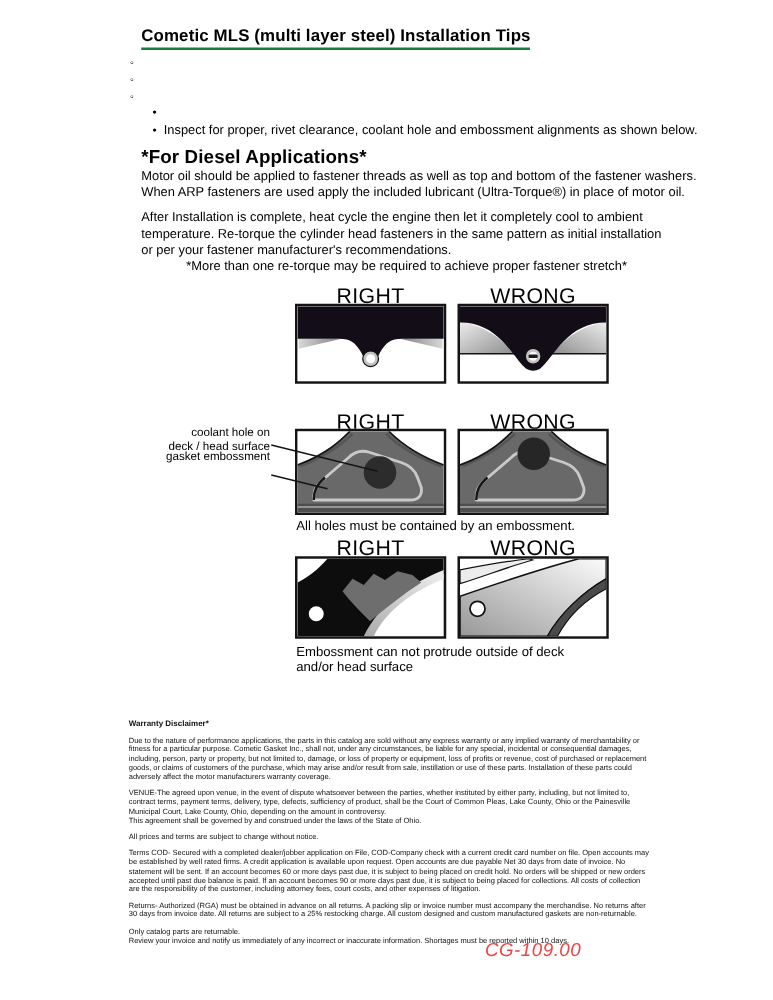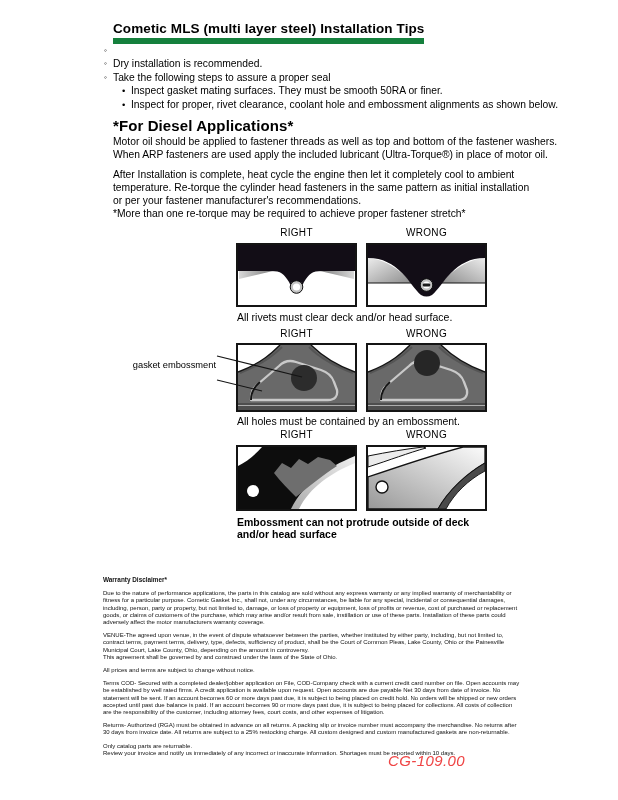--- a/index.html
+++ b/index.html
@@ -7,37 +7,37 @@
     position:relative; width:618px; height:800px; margin:0 auto;
     background:#ffffff; color:#000;
     font-family:"Liberation Sans", sans-serif;
     overflow:hidden;
   }
   .abs { position:absolute; }
 
   .title {
     left:113px; top:21px;
     font-size:13.5px; font-weight:bold;
-    border-bottom:6px solid #15803d; padding-bottom:2px;
+    border-bottom:2px solid #15803d; padding-bottom:2px;
     letter-spacing:0.1px;
   }
 
   .tips { left:104px; top:44px; width:455px; font-size:10.3px; line-height:13.4px; }
   .bullet { display:flex; }
   .bullet .m { width:9px; flex:0 0 9px; font-size:8.5px; line-height:13.4px; }
   .subtips { margin-left:18px; }
   .subtips .m { font-size:9.5px; }
 
   .diesel-heading { left:113px; top:117px; font-size:15px; font-weight:bold; letter-spacing:0.1px; }
   .para { left:113px; width:450px; font-size:10.3px; line-height:13px; white-space:pre-line; }
   .para1 { top:135px; }
   .para2 { top:168px; }
-  .note  { top:207px; }
-
-  .fig-label { width:121px; text-align:center; font-size:10px; letter-spacing:0.3px; }
+  .note  { top:207px;margin-left:36px; }
+
+  .fig-label { width:121px; text-align:center; font-size:17px; letter-spacing:0.3px; }
   .panel { border:2px solid #141414; background:#fff; font-size:0; }
   .caption { left:237px; font-size:10.5px; line-height:12px; white-space:pre-line; }
 
   .annotation { font-size:9.3px; line-height:10.5px; text-align:right; white-space:pre-line; }
   .ann-coolant { left:106px; top:341px; width:110px; }
   .ann-emboss  { left:86px;  top:360px; width:130px; }
   .leader { left:0; top:330px; pointer-events:none; }
 
   .disc { left:103px; top:576px; width:452px; font-size:6px; line-height:7.2px; color:#111; }
   .disc p { margin:0 0 6px 0; white-space:pre-line; }
@@ -52,30 +52,27 @@
 <div class="page">
 
   <div class="abs title">Cometic MLS (multi layer steel) Installation Tips</div>
 
   <div class="abs tips">
     <div class="bullet">
       <span class="m">◦</span>
     </div>
     <div class="bullet">
       <span class="m">◦</span>
-      <span>Dry installation is recommended.</span>
     </div>
     <div class="bullet">
       <span class="m">◦</span>
-      <span>Take the following steps to assure a proper seal</span>
     </div>
     <div class="subtips">
       <div class="bullet">
         <span class="m">•</span>
-        <span>Inspect gasket mating surfaces.  They must be smooth 50RA or finer.</span>
       </div>
       <div class="bullet">
         <span class="m">•</span>
         <span>Inspect for proper, rivet clearance, coolant hole and embossment alignments as shown below.</span>
       </div>
     </div>
   </div>
 
   <div class="abs diesel-heading">*For Diesel Applications*</div>
   <div class="abs para para1">Motor oil should be applied to fastener threads as well as top and bottom of the fastener washers.
@@ -125,25 +122,26 @@
       <path d="M0,13 C14,14 26,21 36,30 L44,38 H0 Z" fill="url(#w2l)"></path>
       <path d="M117,13 C103,14 91,21 81,30 L73,38 H117 Z" fill="url(#w2r)"></path>
       <path d="M0,38 H117" stroke="#141414" stroke-width="1.2"></path>
       <path d="M0,0 H117 V13 C102,13 92,19 83,28 C75,36 70,45 64,50 Q58.5,53 53,50 C47,45 42,36 34,28 C25,19 15,13 0,13 Z" fill="#120d16"></path>
       <circle cx="58.5" cy="40" r="6.3" fill="#c2c2c2" stroke="#0f0f0f" stroke-width="1"></circle>
       <circle cx="58.5" cy="40" r="3.6" fill="#ffffff"></circle>
       <rect x="54.8" y="38.6" width="7.4" height="2.8" rx="1" fill="#1c1c1c"></rect>
     </svg>
   </div>
 
-  <div class="abs caption" style="top:311px;">All rivets must clear deck and/or head surface.</div>
 
   <div class="abs fig-label" style="left:236px; top:328px;">RIGHT</div>
   <div class="abs fig-label" style="left:366px; top:328px;">WRONG</div>
 
+  <div class="abs annotation ann-coolant">coolant hole on
+deck / head surface</div>
   <div class="abs annotation ann-emboss">gasket embossment</div>
 
   <div class="abs panel" style="left:236px; top:343px;">
     <svg width="117" height="65" viewBox="0 0 117 65" xmlns="http://www.w3.org/2000/svg">
       <rect x="0" y="0" width="117" height="65" fill="#696969"></rect>
       <rect x="0" y="58" width="117" height="7" fill="#4e4e4e"></rect>
       <path d="M0,60.5 H117" stroke="#adadad" stroke-width="1.2"></path>
       <path d="M0,0 L42,0 C35,7 24,18 0,27 Z" fill="#ffffff"></path>
       <path d="M117,0 L73,0 C80,7 92,18 117,27 Z" fill="#ffffff"></path>
       <path d="M44,2 C37,9 25,19 2,28" stroke="#505050" stroke-width="2" fill="none" opacity="0.8"></path>
@@ -209,21 +207,21 @@
         </linearGradient>
       </defs>
       <rect x="0" y="0" width="117" height="62" fill="#ffffff"></rect>
       <path d="M0,9 C20,5 38,2 55,0 L58,1 C40,6 22,13 0,20 Z" fill="#ececec" stroke="#111" stroke-width="1"></path>
       <path d="M0,30 C35,18 65,8 95,0 H117 V16 C98,27 80,44 70,62 H0 Z" fill="url(#band2)" stroke="#111" stroke-width="1.3"></path>
       <path d="M70,62 C80,44 98,27 117,16 L117,24 C100,33 86,47 78,62 Z" fill="#4a4a4a" stroke="#111" stroke-width="0.9"></path>
       <circle cx="14" cy="40" r="6" fill="#ffffff" stroke="#111" stroke-width="1.4"></circle>
     </svg>
   </div>
 
-  <div class="abs caption" style="top:516px;font-weight:bold;">Embossment can not protrude outside of deck
+  <div class="abs caption" style="top:516px;">Embossment can not protrude outside of deck
 and/or head surface</div>
 
   <div class="abs disc">
     <p class="h">Warranty Disclaimer*</p>
     <p>Due to the nature of performance applications, the parts in this catalog are sold without any express warranty or any implied warranty of merchantability or
 fitness for a particular purpose.  Cometic Gasket Inc., shall not, under any circumstances, be liable for any special, incidental or consequential damages,
 including, person, party or property, but not limited to, damage, or loss of property or equipment, loss of profits or revenue, cost of purchased or replacement
 goods, or claims of customers of the purchase, which may arise and/or result from sale, instillation or use of these parts.  Installation of these parts could
 adversely affect the motor manufacturers warranty coverage.</p>
     <p>VENUE-The agreed upon venue, in the event of dispute whatsoever between the parties, whether instituted by either party, including, but not limited to,

